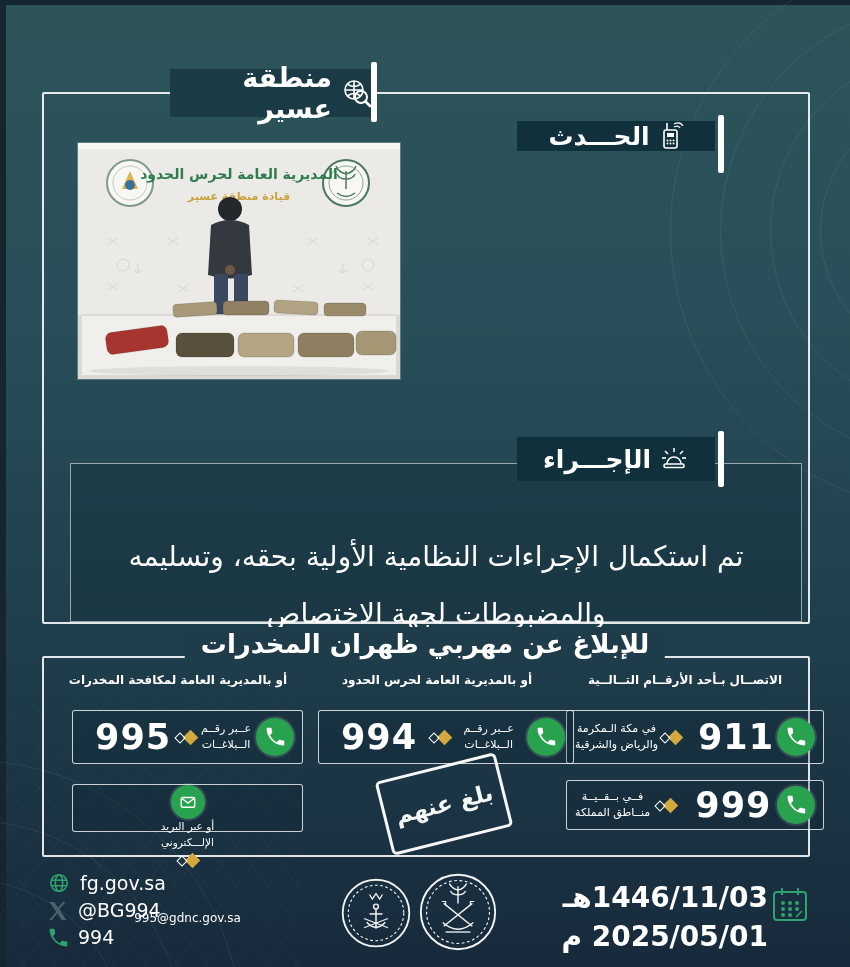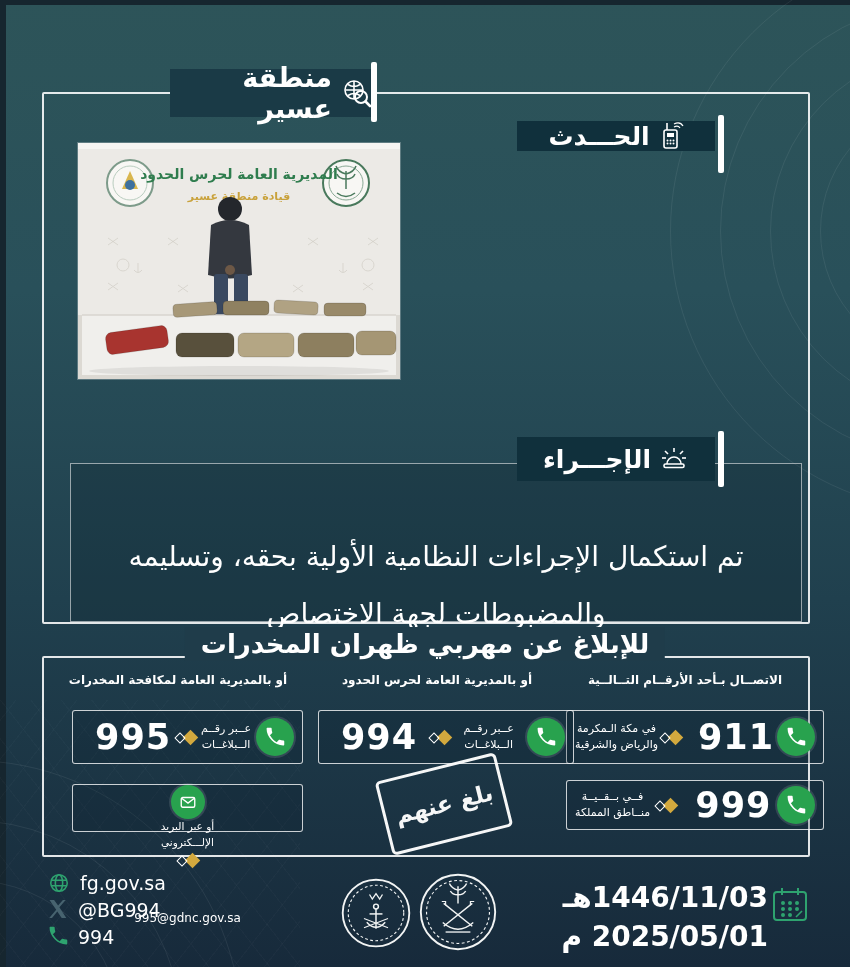--- a/index.html
+++ b/index.html
@@ -45,21 +45,21 @@
   .pcircle{width:38px;height:38px;border-radius:50%;background:#28a24e;flex:0 0 auto;
     display:flex;align-items:center;justify-content:center;box-shadow:0 0 0 2px rgba(255,255,255,.12);}
   .pcircle.sm{width:34px;height:34px;}
   .dpair{position:relative;width:20px;height:20px;flex:0 0 auto;}
   .d-gold{position:absolute;right:0;top:4.5px;width:11px;height:11px;background:#d3a93e;transform:rotate(45deg);}
   .d-white{position:absolute;left:0;top:6.5px;width:6px;height:6px;border:1.5px solid #fff;transform:rotate(45deg);}
   .stamp{position:absolute;left:382px;top:766px;width:118px;height:70px;border:3px solid #fff;
     border-radius:5px;transform:rotate(-14deg);display:flex;align-items:center;justify-content:center;
     z-index:2;opacity:.96;}
   .stamp span{font-size:23px;font-weight:bold;direction:rtl;}
-  .foot-row{position:absolute;display:flex;align-items:flex-start;gap:10px;font-size:19px;}
+  .foot-row{position:absolute;display:flex;align-items:flex-end;gap:10px;font-size:19px;}
   .dates{position:absolute;right:82px;top:879px;text-align:right;direction:rtl;font-size:28px;
     line-height:1.38;font-weight:bold;}
   .cal{position:absolute;left:770px;top:884px;}
   .emblem{position:absolute;}
   svg{display:block;}
 </style>
 </head>
 <body>
 
 <div class="canvas">

